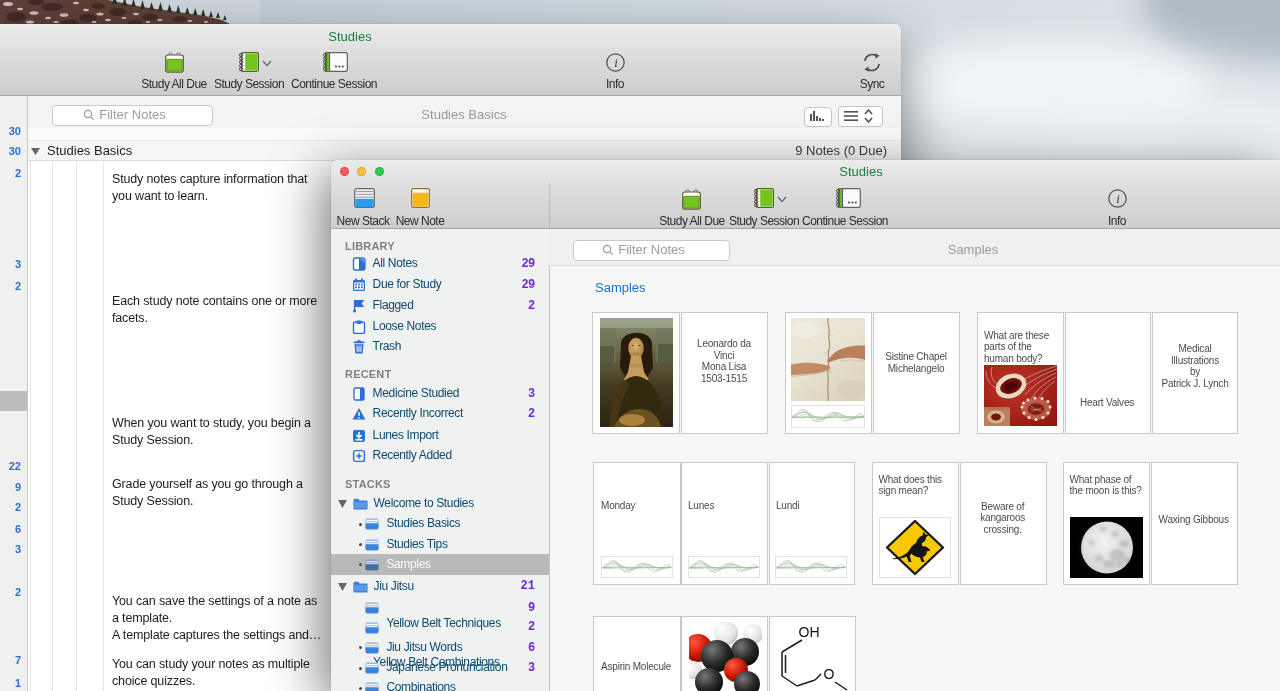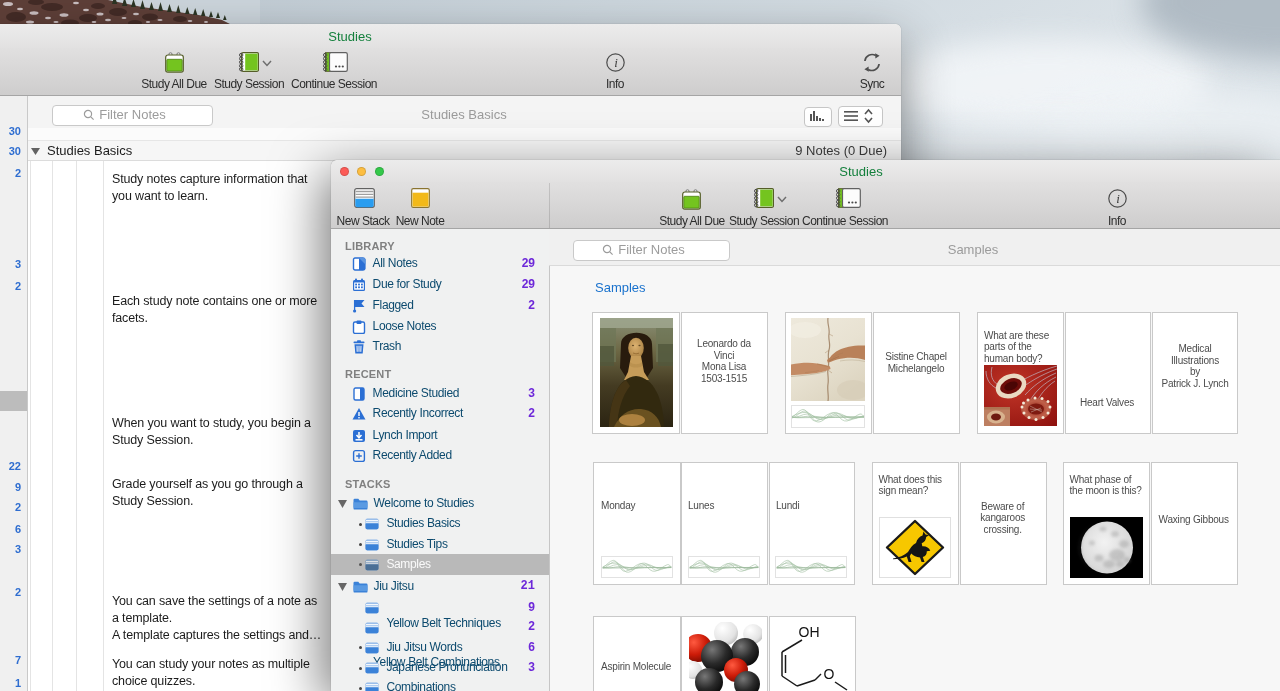--- a/index.html
+++ b/index.html
@@ -360,21 +360,21 @@
         <rect x="6.3" y="10" width="1.4" height="1.4" fill="#fff"></rect>
       </svg>
     <div class="srow" style="left:41.6px;top:246.4px;">Recently Incorrect</div>
       <div class="scount" style="left:174px;top:246.4px;">2</div>
     <svg class="icon" style="left:21px;top:268.7px;" width="14" height="14" viewBox="0 0 14 14">
         <rect x="1" y="1" width="12" height="12" rx="2" fill="#2b6fd4"></rect>
         <path d="M7,3 L7,8" stroke="#fff" stroke-width="1.5"></path>
         <path d="M4.5,6 L7,8.8 L9.5,6" fill="none" stroke="#fff" stroke-width="1.5"></path>
         <path d="M3.5,10.8 h7" stroke="#fff" stroke-width="1.5"></path>
       </svg>
-    <div class="srow" style="left:41.6px;top:267.7px;">Lynch Import</div>
+    <div class="srow" style="left:41.6px;top:267.7px;">Lunes Import</div>
     <svg class="icon" style="left:21px;top:288.6px;" width="14" height="14" viewBox="0 0 14 14">
         <rect x="1.6" y="1.6" width="10.8" height="10.8" rx="2" fill="none" stroke="#2b6fd4" stroke-width="1.4"></rect>
         <path d="M7,4.2 V9.8 M4.2,7 H9.8" stroke="#2b6fd4" stroke-width="1.4"></path>
       </svg>
     <div class="srow" style="left:41.6px;top:287.6px;">Recently Added</div>
 
     <div class="shead" style="left:14px;top:317.5px;">STACKS</div>
     <svg class="icon" style="left:7px;top:339.6px;" width="9" height="8" viewBox="0 0 9 8">
         <path d="M0,0 L9,0 L4.5,8 Z" fill="#666"></path>
       </svg>

